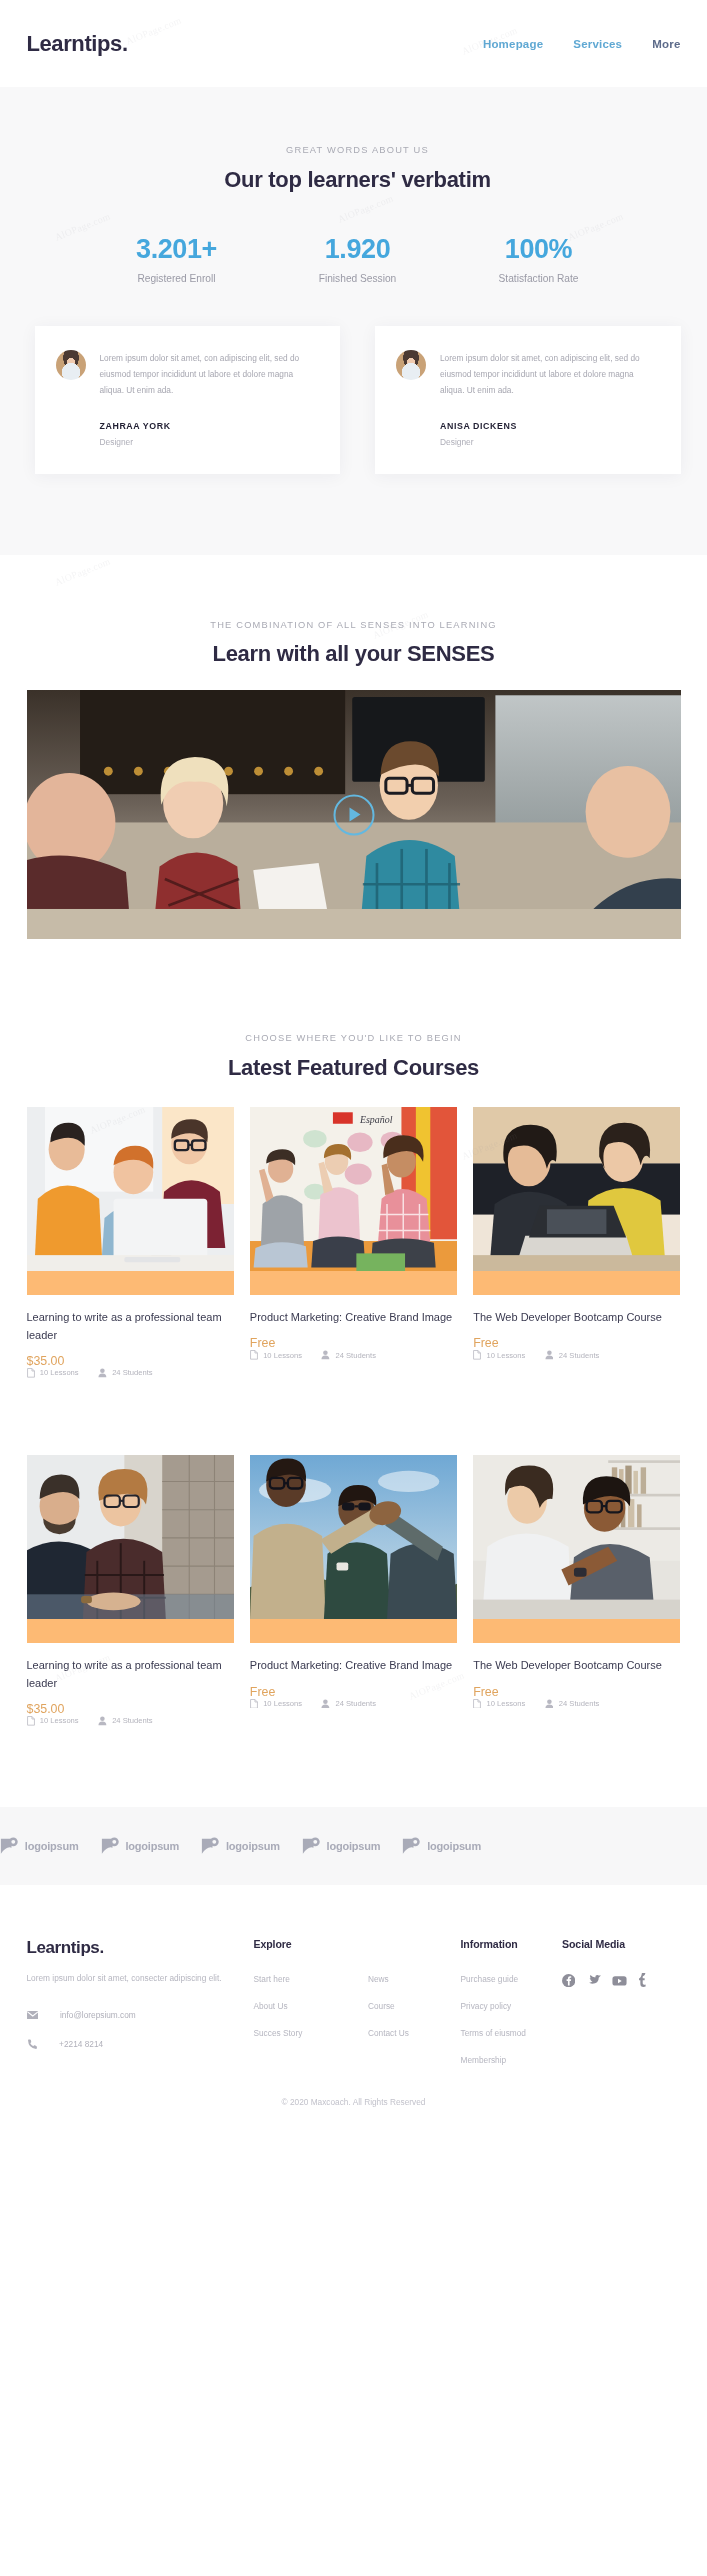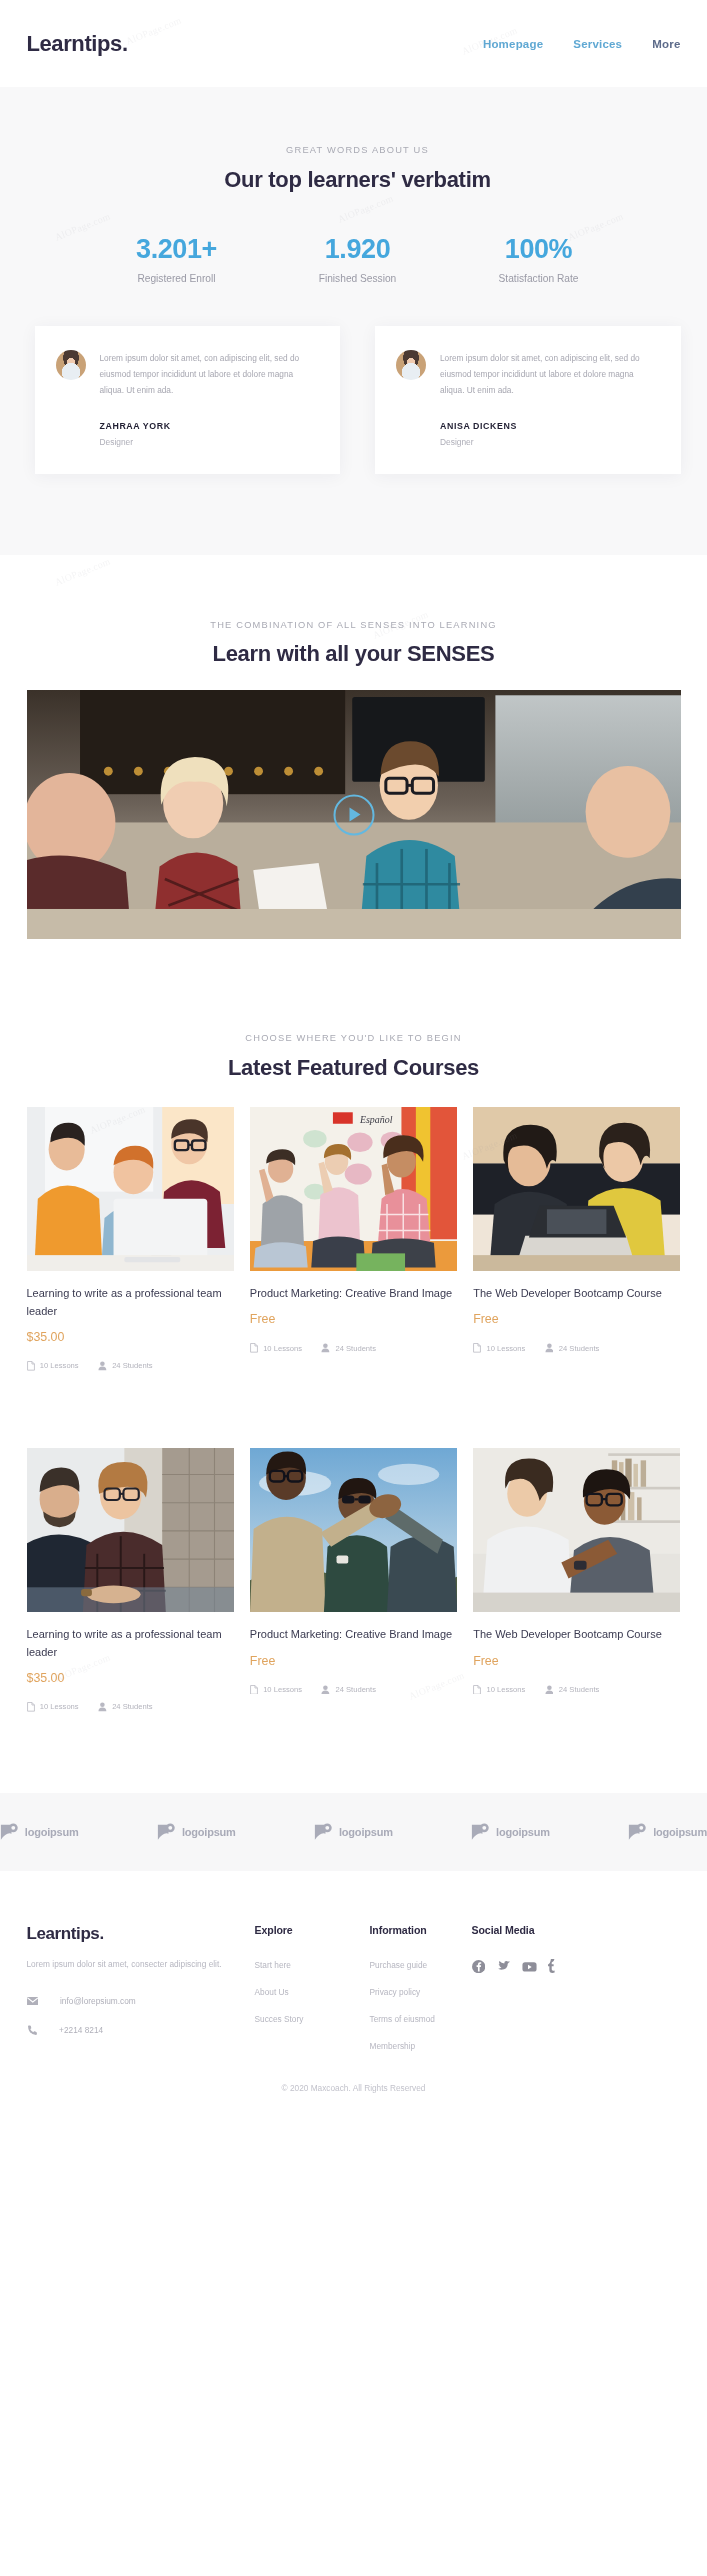--- a/index.html
+++ b/index.html
@@ -78,30 +78,30 @@
   .play .tri {
     width:0; height:0; margin-left:2.7px;
     border-left:11.5px solid #63b8e0;
     border-top:7px solid transparent; border-bottom:7px solid transparent;
   }
 
   
   .courses { padding:62px 0 81px 0; }
   .card-grid { display:flex; gap:16px; padding:0 26.5px; margin-top:26.5px; }
   .card { flex:1; background:#fff; }
-  .card-img { height:164px; background:#fdba74; position:relative; overflow:hidden; }
+  .card-img { height:188px; background:#fdba74; position:relative; overflow:hidden; }
   .card-title { font-size:11px; line-height:1.6; font-weight:normal; color:#3a3a50; margin-top:14px; }
   .card-price { font-size:12.4px; font-weight:normal; color:#e0a45e; margin-top:9.7px; }
-  .card-meta { display:flex; gap:19.4px; margin-top:17px; }
+  .card-meta { display:flex; gap:19.4px; }
   .meta { display:flex; align-items:center; gap:5.3px; font-size:7.6px; color:#b4b4bd; }
   .meta svg { display:block; }
   .row-gap { height:51px; }
 
   
-  .logos { background:#f7f7f8; padding:30px 0; display:flex; justify-content:space-between; gap:22px; }
+  .logos { background:#f7f7f8; padding:30px 0; display:flex; justify-content:flex-start; gap:22px; }
   .logo { display:flex; align-items:center; gap:6.2px; }
   .logo .mark { width:18.6px; height:18.6px; position:relative; }
   .logo .txt { font-size:11px; font-weight:bold; color:#a9abb8; letter-spacing:-0.2px; }
 
   
   .footer { background:#ffffff; padding:53px 26.5px 0 26.5px; display:flex; }
   .f-brand { width:228px; }
   .f-logo { font-size:17px; font-weight:bold; color:#2f2b44; letter-spacing:-0.4px; }
   .f-desc { font-size:8.3px; line-height:1.95; color:#b6b6c0; margin-top:11.5px; }
   .f-contact { margin-top:24px; display:flex; flex-direction:column; gap:18.6px; }
@@ -657,20 +657,28 @@
 
     <div class="f-col col-explore">
       <div class="f-head">Explore</div>
       <div class="f-links">
         <a href="#">Start here</a>
         <a href="#">About Us</a>
         <a href="#">Succes Story</a>
       </div>
     </div>
 
+    <div class="f-col col-explore2">
+      <div class="f-head" style="visibility:hidden">.</div>
+      <div class="f-links">
+        <a href="#">News</a>
+        <a href="#">Course</a>
+        <a href="#">Contact Us</a>
+      </div>
+    </div>
 
     <div class="f-col col-info">
       <div class="f-head">Information</div>
       <div class="f-links">
         <a href="#">Purchase guide</a>
         <a href="#">Privacy policy</a>
         <a href="#">Terms of eiusmod</a>
         <a href="#">Membership</a>
       </div>
     </div>

